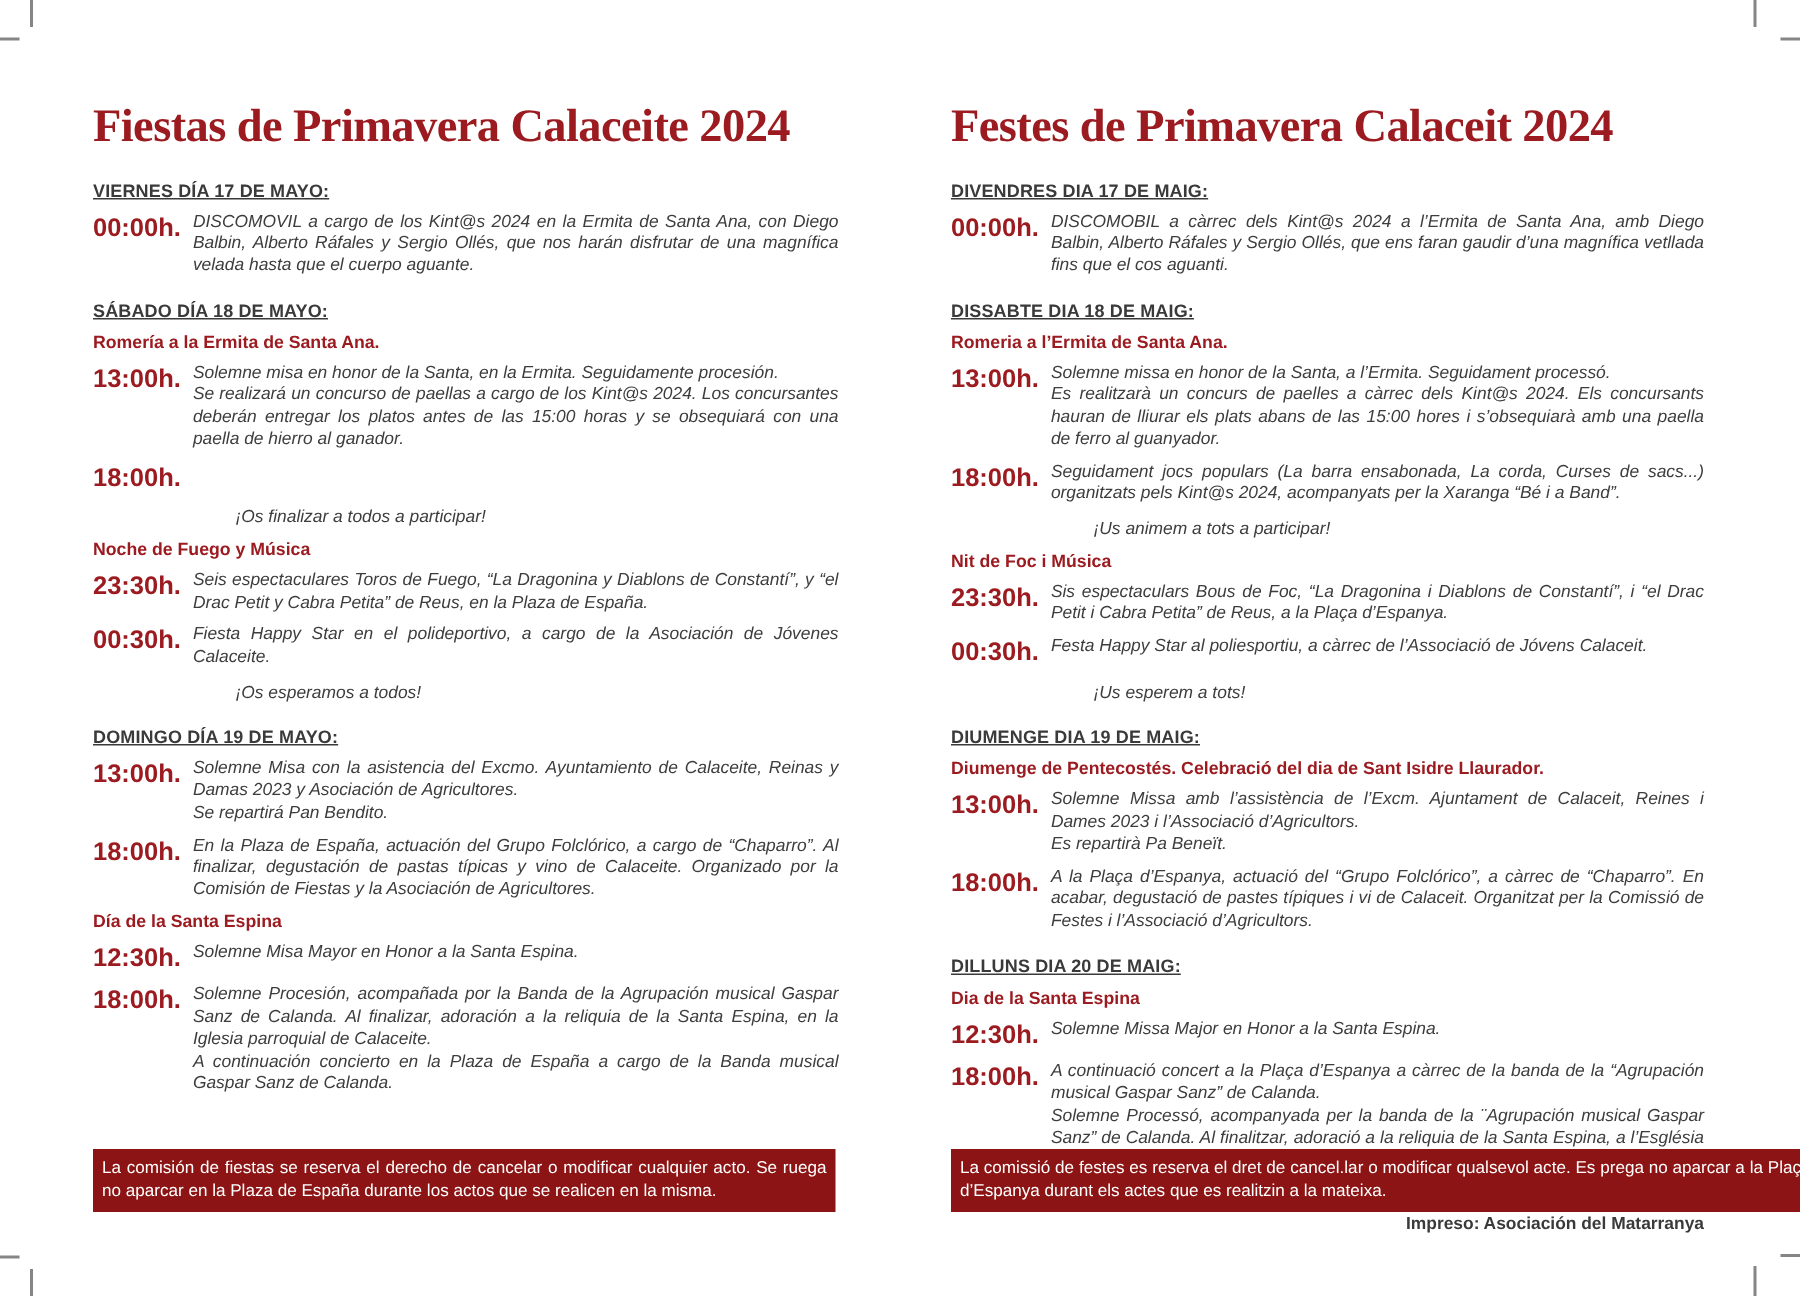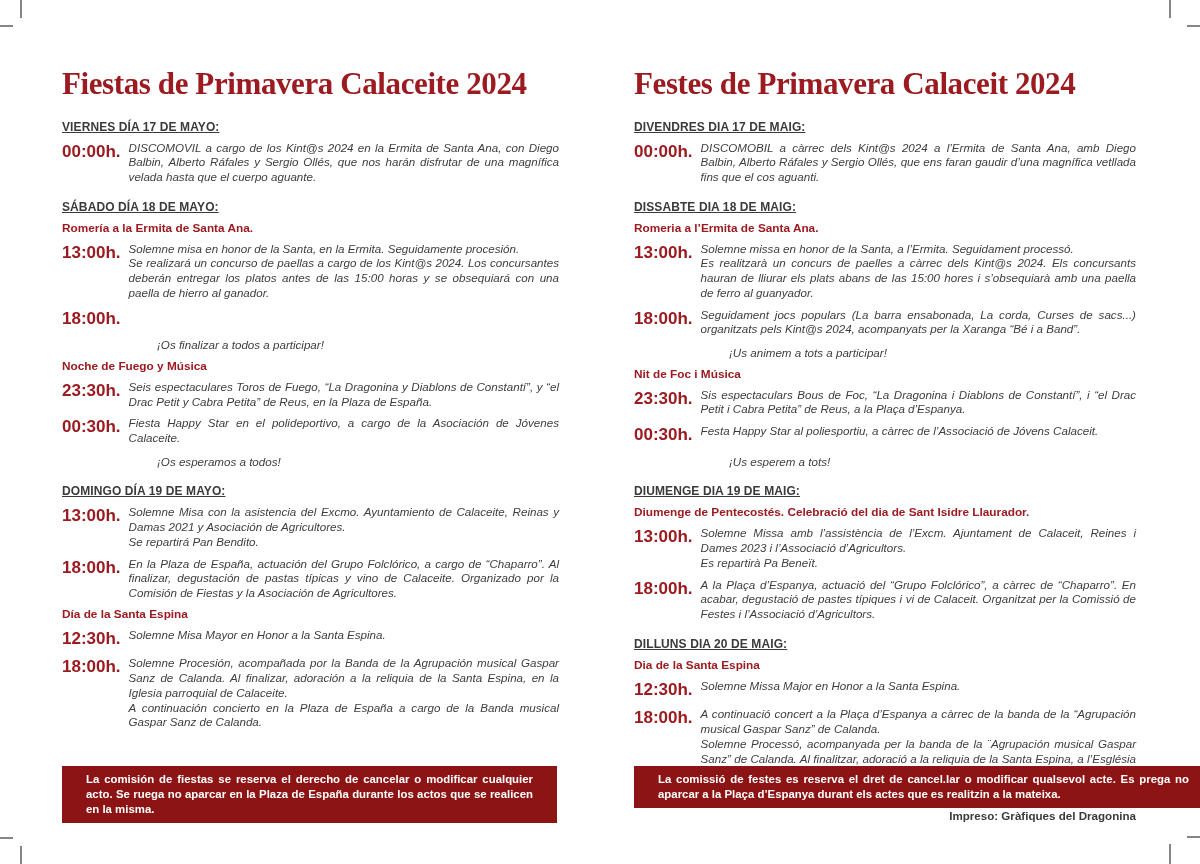--- a/index.html
+++ b/index.html
@@ -35,22 +35,22 @@
     flex:0 0 50px; font-weight:bold; color:#9b1b20;
     font-size:17px; line-height:1.27;text-align:right;
   }
   .ebody {
     flex:1; margin-left:8px; font-size:11.6px; line-height:1.27;
     color:#3d3d3d; text-align:justify;font-style:italic;
   }
   .ebody p { margin:0; }
 
   .notice {
-    position:absolute; background:#8c1414; color:#ffffff; font-weight:bold;
-    font-size:11.4px; line-height:1.32; padding:6px 24px; box-sizing:border-box;
+    position:absolute; background:#8c1414; color:#ffffff; font-weight:normal;
+    font-size:11.4px; line-height:1.32; padding:6px 6px; box-sizing:border-box;
     text-align:justify;
   }
   .notice-left  { left:62px;  top:766px; width:495px; }
   .notice-right { left:634px; top:766px; width:579px; }
 
   .credit {
     position:absolute; top:809px; right:64px;
     font-size:11.6px; font-weight:bold; color:#3a3a3a;
   }
 </style>
@@ -112,21 +112,21 @@
         <div class="event note-gap">
           <span class="time"></span>
           <div class="ebody">
             <p>¡Os esperamos a todos!</p>
           </div>
         </div>
         <div class="day">DOMINGO DÍA 19 DE MAYO:</div>
         <div class="event">
           <span class="time">13:00h.</span>
           <div class="ebody">
-            <p>Solemne Misa con la asistencia del Excmo. Ayuntamiento de Calaceite, Reinas y Damas 2021 y Asociación de Agricultores.</p>
+            <p>Solemne Misa con la asistencia del Excmo. Ayuntamiento de Calaceite, Reinas y Damas 2023 y Asociación de Agricultores.</p>
             <p>Se repartirá Pan Bendito.</p>
           </div>
         </div>
         <div class="event">
           <span class="time">18:00h.</span>
           <div class="ebody">
             <p>En la Plaza de España, actuación del Grupo Folclórico, a cargo de “Chaparro”. Al finalizar, degustación de pastas típicas y vino de Calaceite. Organizado por la Comisión de Fiestas y la Asociación de Agricultores.</p>
           </div>
         </div>
         <div class="sub">Día de la Santa Espina</div>
@@ -225,15 +225,15 @@
             <p>A continuació concert a la Plaça d’Espanya a càrrec de la banda de la “Agrupación musical Gaspar Sanz” de Calanda.</p>
             <p>Solemne Processó, acompanyada per la banda de la ¨Agrupación musical Gaspar Sanz” de Calanda. Al finalitzar, adoració a la reliquia de la Santa Espina, a l’Església parroquial de Calaceit.</p>
           </div>
         </div>
       </div>
   </div>
 
   <div class="notice notice-left">La comisión de fiestas se reserva el derecho de cancelar o modificar cualquier acto. Se ruega no aparcar en la Plaza de España durante los actos que se realicen en la misma.</div>
   <div class="notice notice-right">La comissió de festes es reserva el dret de cancel.lar o modificar qualsevol acte. Es prega no aparcar a la Plaça d’Espanya durant els actes que es realitzin a la mateixa.</div>
 
-  <div class="credit">Impreso: Gràfiques del Dragonina</div>
+  <div class="credit">Impreso: Asociación del Matarranya</div>
 
 </div>
 
 </body></html>

